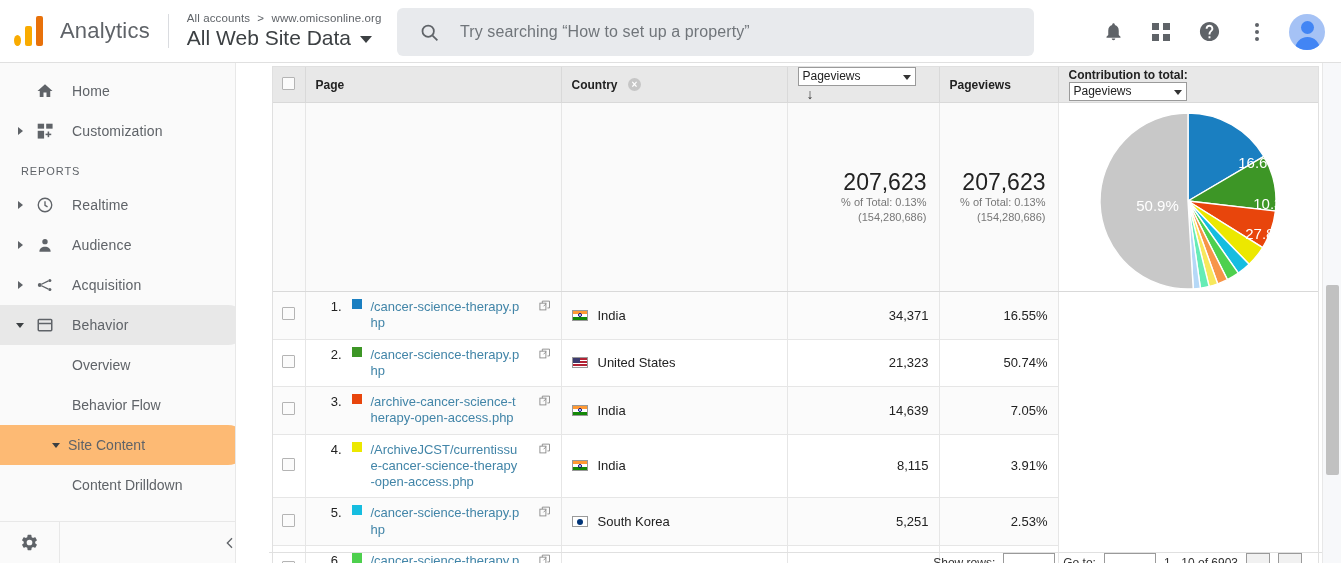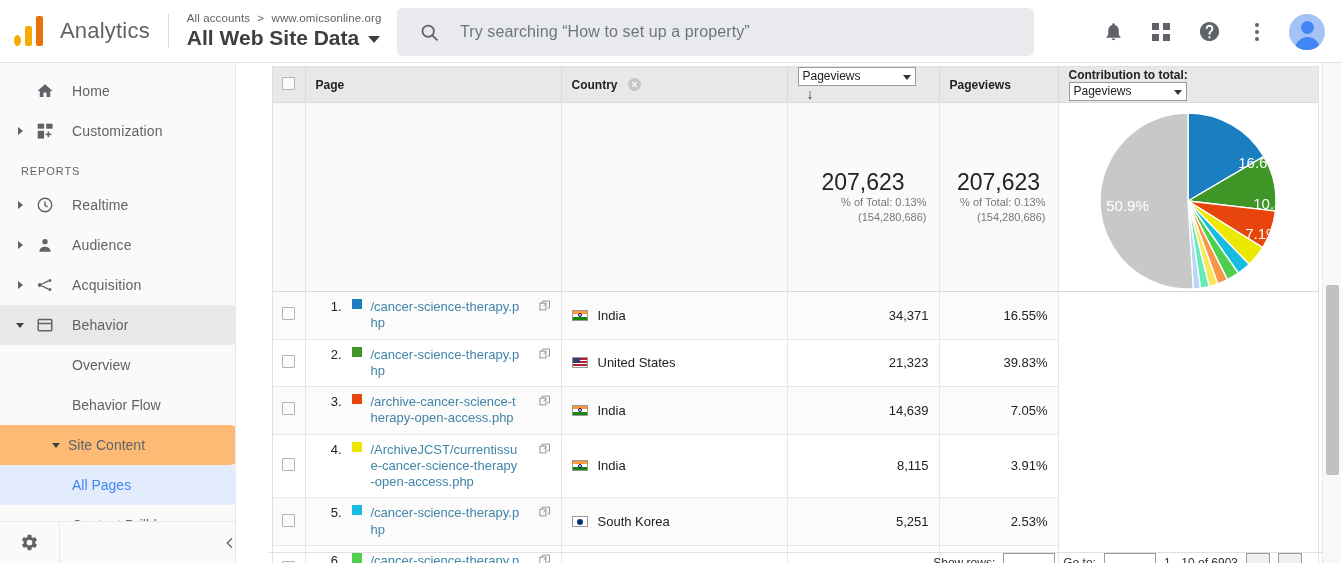--- a/index.html
+++ b/index.html
@@ -29,21 +29,21 @@
   .ga-title {
     font-size: 22px; color: #5f6368; margin-left: 12px;
     font-weight: 400; letter-spacing: .2px;
   }
   .vdiv { width: 1px; height: 34px; background: #dadce0; margin: 0 18px; }
   .acct { line-height: 1.15; }
   .acct-crumb { font-size: 11.5px; color: #5f6368; letter-spacing: .1px; }
   .acct-crumb .sep { margin: 0 4px; }
   .acct-name {
     font-size: 21px; color: #3c4043; margin-top: 1px;
-    display: flex; align-items: center; font-weight: 700;
+    display: flex; align-items: center; font-weight: 400;
   }
   .caret-dn {
     width: 0; height: 0; margin-left: 9px; margin-top: 3px;
     border-left: 6px solid transparent; border-right: 6px solid transparent;
     border-top: 7px solid #3c4043;
   }
   .searchbox {
     position: absolute; left: 397px; top: 8px;
     width: 637px; height: 48px;
     background: #e8eaed; border-radius: 6px;
@@ -193,21 +193,21 @@
     border-top: 5px solid #333;
   }
   .dn-arrow { margin-left: 9px; font-size: 14px; color: #333; vertical-align: -1px; }
   .contrib-lbl { font-weight: bold; font-size: 12px; margin-right: 6px; }
 
   .tot-row td {
     background: #fafafa; border-bottom: 1px solid #d9d9d9;
     border-right: 1px solid #e6e6e6; height: 72px; padding: 0 12px;
   }
   .tot-row td.nb { border-right: none; }
-  .tot-num { font-size: 23px; color: #222; text-align: center; line-height: 1.1; }
+  .tot-num { font-size: 23px; color: #222; text-align: right; line-height: 1.1; }
   .tot-sub { font-size: 11px; color: #777; text-align: right; line-height: 1.35; }
 
   .drow td {
     border-bottom: 1px solid #e6e6e6; border-right: 1px solid #e6e6e6;
     font-size: 13px; color: #222; padding: 7px 10px;
     background: #fbfbfb;
   }
   .drow.alt td { background: #fff; }
   .idx {
     display: inline-block; width: 26px; text-align: right;
@@ -413,23 +413,20 @@
 
     <div class="sub-item">
       <span>Overview</span>
     </div>
     <div class="sub-item">
       <span>Behavior Flow</span>
     </div>
     <div class="sub-item grp sel-grey">
       <span class="tri-d"></span>
       <span>Site Content</span>
-    </div>
-    <div class="sub-item active">
-      <span>All Pages</span>
     </div>
     <div class="sub-item">
       <span>Content Drilldown</span>
     </div>
 
   </div>
 
   <div class="side-footer">
     <div class="gear-cell">
       <svg width="19" height="19" viewBox="0 0 24 24" fill="currentColor">
@@ -513,22 +510,22 @@
                     <path d="M90,90 L140.32868029466903,162.1874223102404 A88,88 0 0 1 129.40829292306466,168.68282181575552 Z" fill="#4ed04e" stroke="#ffffff" stroke-width="1.4"></path>
                     <path d="M90,90 L129.40829292306466,168.68282181575552 A88,88 0 0 1 119.65281449249207,172.8535490650452 Z" fill="#f79548" stroke="#ffffff" stroke-width="1.4"></path>
                     <path d="M90,90 L119.65281449249207,172.8535490650452 A88,88 0 0 1 111.13410403254214,175.4245260258533 Z" fill="#f7e85c" stroke="#ffffff" stroke-width="1.4"></path>
                     <path d="M90,90 L111.13410403254214,175.4245260258533 A88,88 0 0 1 102.39930841050725,177.12208187905708 Z" fill="#66ecb6" stroke="#ffffff" stroke-width="1.4"></path>
                     <path d="M90,90 L102.39930841050725,177.12208187905708 A88,88 0 0 1 95.24962428233499,177.84327774448263 Z" fill="#b5d8f7" stroke="#ffffff" stroke-width="1.4"></path>
                     <path d="M90,90 L95.24962428233499,177.84327774448263 A88,88 0 1 1 90.00000000000006,2 Z" fill="#c8c8c8" stroke="#ffffff" stroke-width="1.4"></path>
                   </g>
             </svg>
             <span class="pie-lbl" style="left:140px;top:43px">16.6%</span>
             <span class="pie-lbl" style="left:155px;top:84px">10.3%</span>
-            <span class="pie-lbl" style="left:147px;top:114px">7.1%</span>
-            <span class="pie-lbl" style="left:8px;top:86px">50.9%</span>
+            <span class="pie-lbl" style="left:147px;top:114px">27.8%</span>
+            <span class="pie-lbl" style="left:38px;top:86px">50.9%</span>
           </div>
         </td>
       </tr>
 
       </tbody>
         <tbody id="rows-body">
           <tr class="drow">
             <td class="chk-cell"><span class="chkbox"></span></td>
             <td>
               <div class="page-cell-inner">
@@ -573,21 +570,21 @@
             </td>
             <td>
               <div class="country-cell">
                 <span class="flag" style="background:repeating-linear-gradient(to bottom,#b22234 0 1.6px,#fff 1.6px 3.2px)">
                   <span style="position:absolute;left:0;top:0;width:7px;height:5px;background:#3c3b6e"></span>
                 </span>
                 <span>United States</span>
               </div>
             </td>
             <td class="num">21,323</td>
-            <td class="pct">39.83%</td>
+            <td class="pct">50.74%</td>
           </tr>
           <tr class="drow">
             <td class="chk-cell"><span class="chkbox"></span></td>
             <td>
               <div class="page-cell-inner">
                 <span class="idx">3.</span>
                 <div class="mid">
                   <span class="swatch" style="background:#e8450c"></span>
                   <a class="plink" href="#">/archive-cancer-science-therapy-open-access.php</a>
                 </div>

